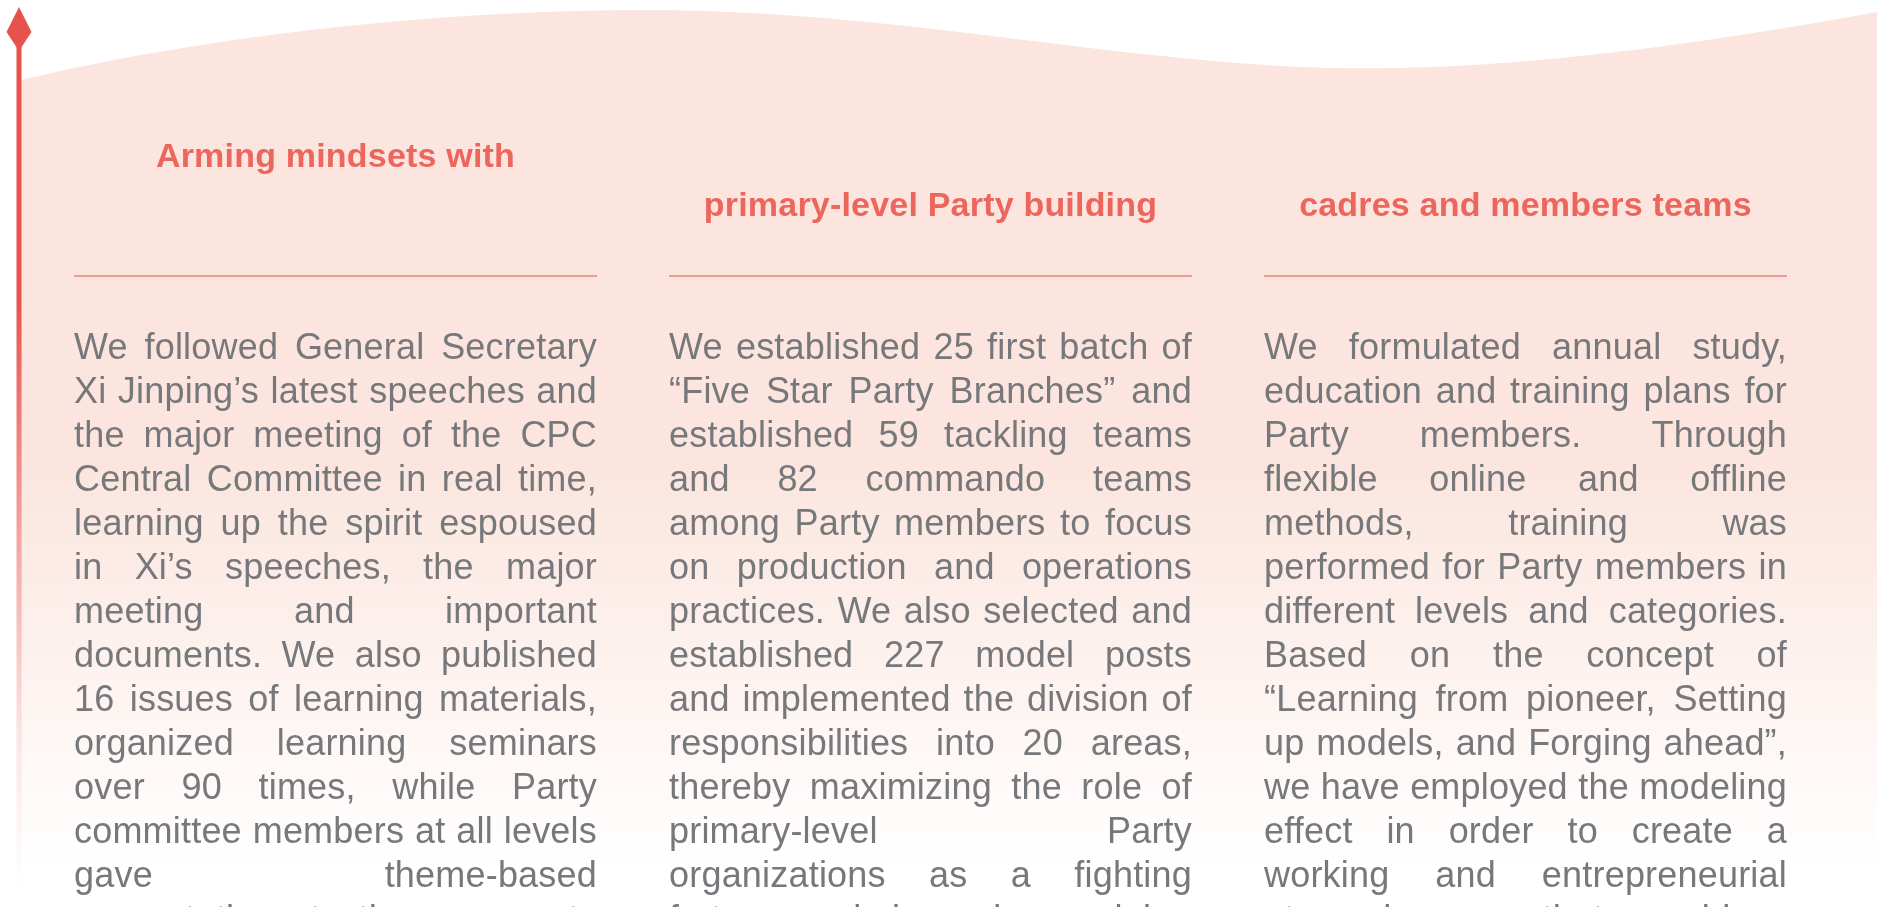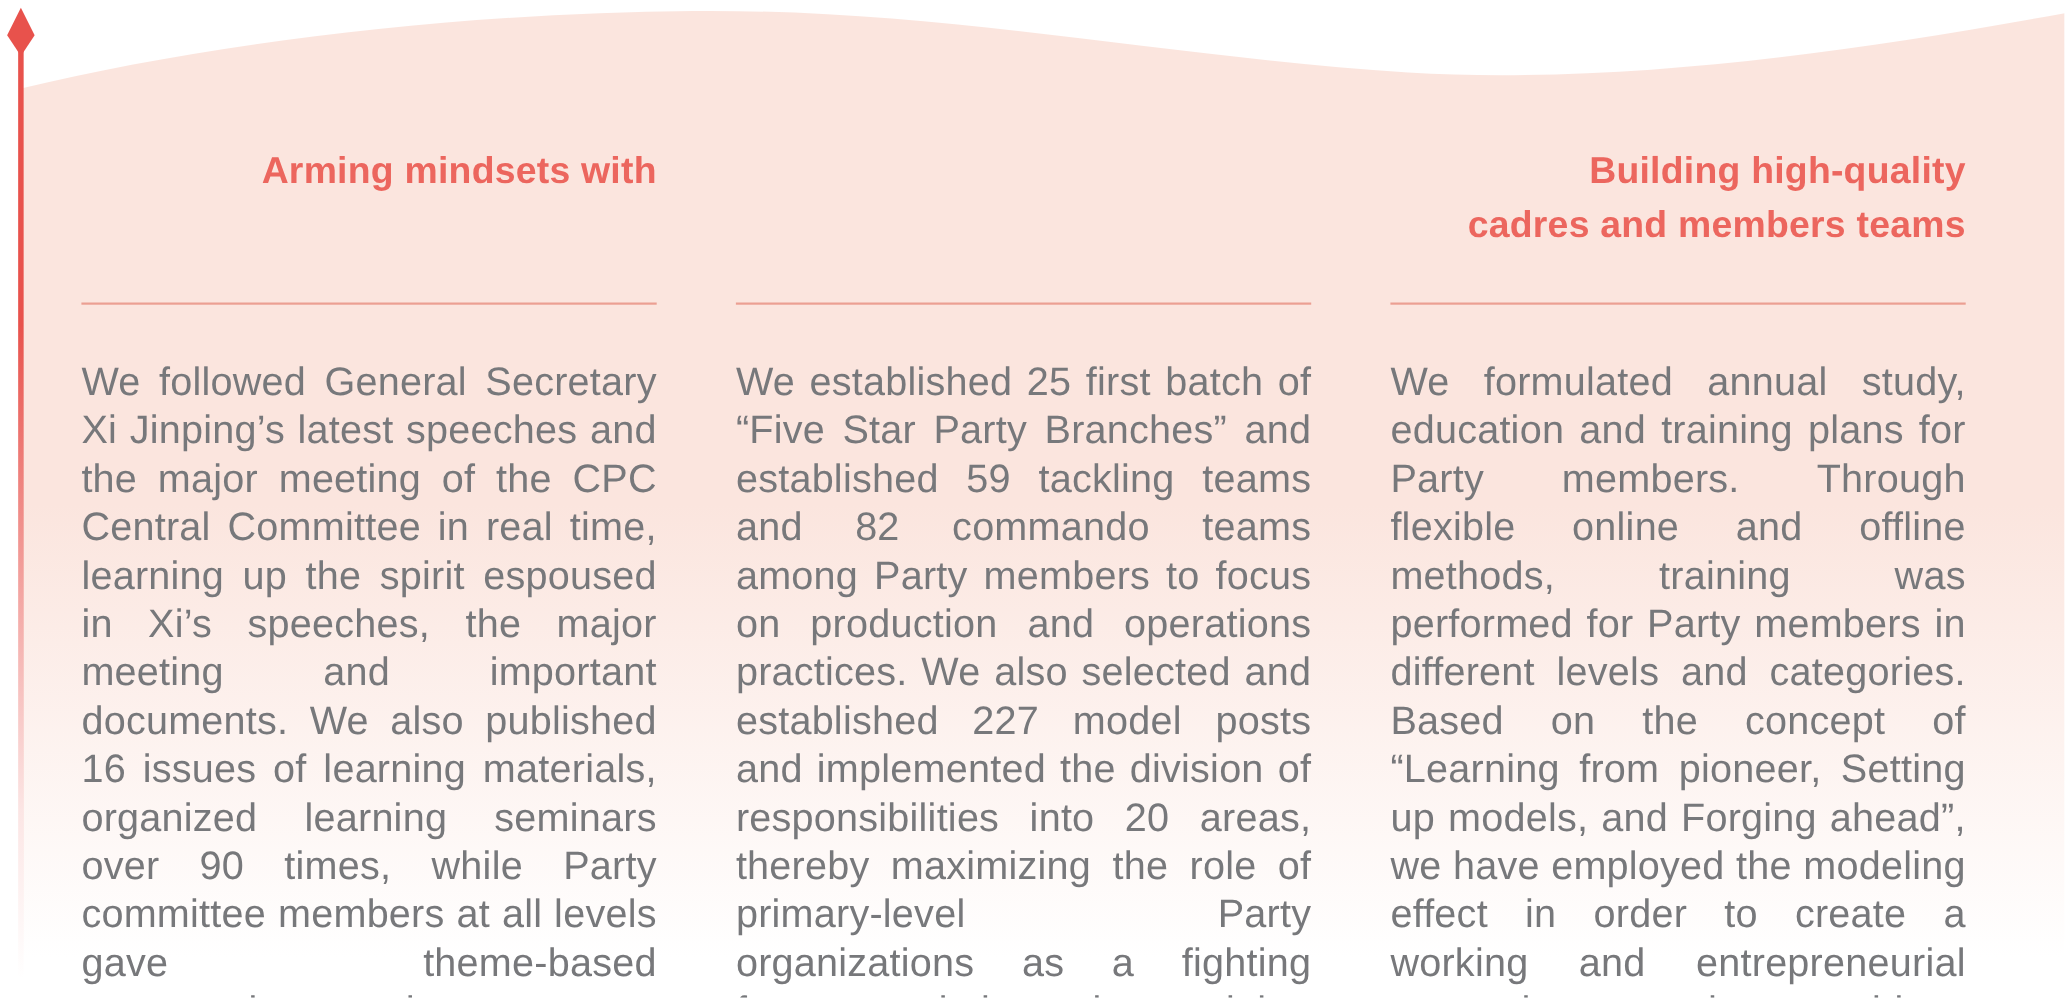--- a/index.html
+++ b/index.html
@@ -40,21 +40,21 @@
     grid-template-columns:repeat(3,1fr);
     column-gap:72px;
   }
   .column{min-width:0;}
   .column-heading{
     margin-top:131px;
     height:98px;
     font-size:34px;
     line-height:49px;
     font-weight:bold;
-    text-align:right;
+    text-align:center;
     color:var(--heading);
     letter-spacing:0.2px;
   }
   .divider{
     margin-top:46px;
     height:0;
     border:none;
     border-top:2px solid var(--divider);
     width:100%;
   }
@@ -104,25 +104,25 @@
 
   <div class="columns">
 
     <section class="column">
       <h2 class="column-heading"><span>Arming mindsets with</span><br></h2>
       <div class="divider"></div>
       <p class="column-body">We followed General Secretary Xi Jinping’s latest speeches and the major meeting of the CPC Central Committee in real time, learning up the spirit espoused in Xi’s speeches, the major meeting and important documents. We also published 16 issues of learning materials, organized learning seminars over 90 times, while Party committee members at all levels gave theme-based presentations to the grassroots over 200 times</p>
     </section>
 
     <section class="column">
-      <h2 class="column-heading"><br></h2>
+      <h2 class="column-heading"><br><span>primary-level Party building</span></h2>
       <div class="divider"></div>
       <p class="column-body">We established 25 first batch of “Five Star Party Branches” and established 59 tackling teams and 82 commando teams among Party members to focus on production and operations practices. We also selected and established 227 model posts and implemented the division of responsibilities into 20 areas, thereby maximizing the role of primary-level Party organizations as a fighting fortress and pioneering model</p>
     </section>
 
     <section class="column">
-      <h2 class="column-heading"><span>Building high-quality</span><br><span>cadres and members teams</span></h2>
+      <h2 class="column-heading"><br><span>cadres and members teams</span></h2>
       <div class="divider"></div>
       <p class="column-body">We formulated annual study, education and training plans for Party members. Through flexible online and offline methods, training was performed for Party members in different levels and categories. Based on the concept of “Learning from pioneer, Setting up models, and Forging ahead”, we have employed the modeling effect in order to create a working and entrepreneurial atmosphere that drives excellence through the setting of benchmarks</p>
     </section>
 
   </div>
 </div>
 
 </body></html>

